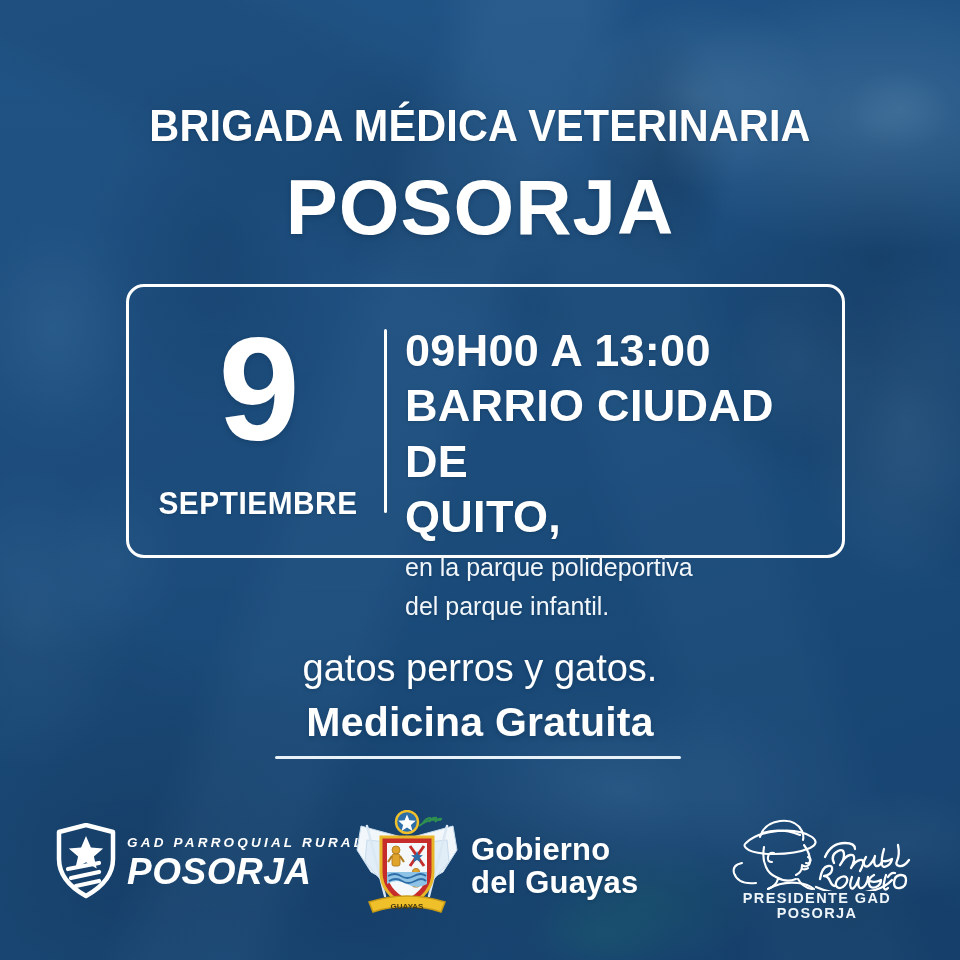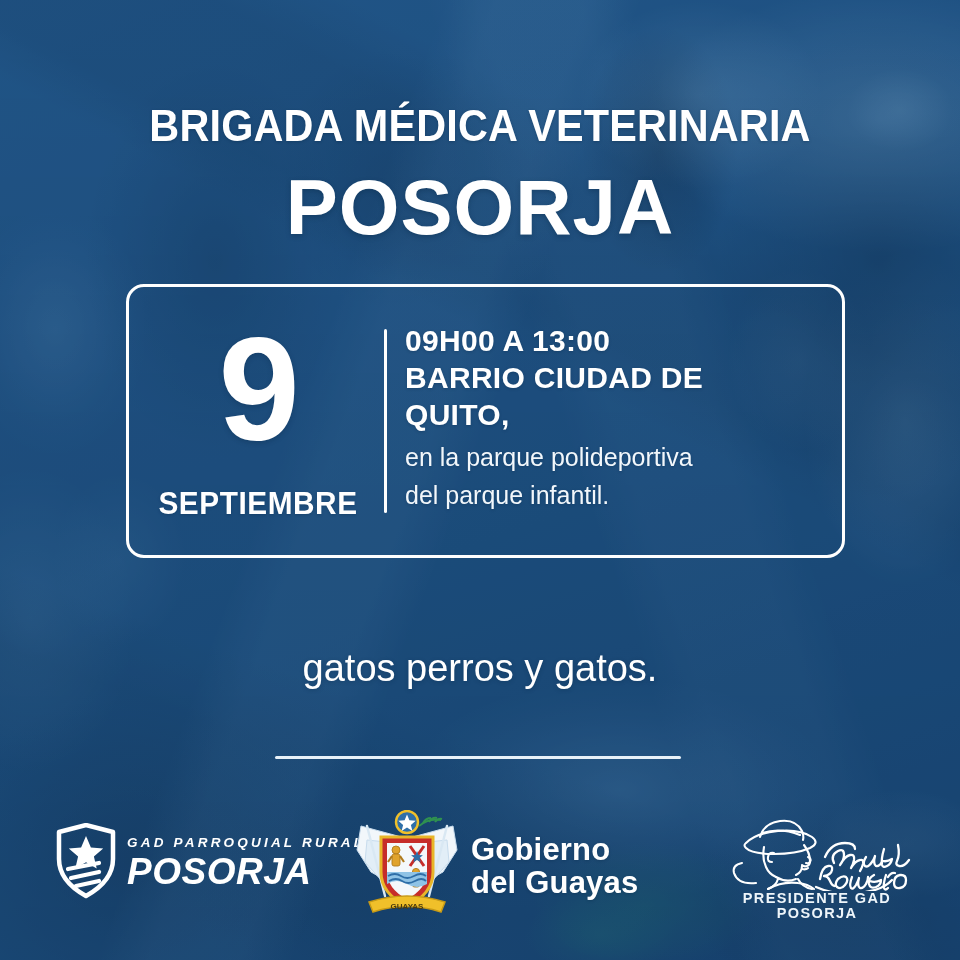--- a/index.html
+++ b/index.html
@@ -167,21 +167,21 @@
     border-radius: 2px;
   }
   .detail-col {
     position: absolute;
     left: 276px;
     top: 36px;
     right: 14px;
   }
   .detail-main {
     color: #fff;
-    font-size: 30px;
+    font-size: 45px;
     font-weight: 700;
     line-height: 1.23;
     letter-spacing: 0.3px;
     text-shadow: 0 1px 3px rgba(10,40,70,0.30);
   }
   .detail-sub {
     margin-top: 8px;
     color: #f2f7fb;
     font-size: 25px;
     font-weight: 400;
@@ -331,20 +331,23 @@
         <div class="detail-main">BARRIO CIUDAD DE</div>
         <div class="detail-main">QUITO,</div>
         <div class="detail-sub">en la parque polideportiva</div>
         <div class="detail-sub">del parque infantil.</div>
       </div>
 
     </div>
 
     <div class="body-line l2">gatos perros y gatos.</div>
 
+    <div class="free-wrap">
+      <span class="free-text">Medicina Gratuita</span>
+    </div>
     <div class="free-rule"></div>
 
     <div class="footer">
 
       <div class="logo-posorja">
         <span>
           <svg width="62" height="76" viewBox="0 0 62 76">
             <path d="M4 9 L31 2 L58 9 L58 36 Q58 58 31 73 Q4 58 4 36 Z" fill="none" stroke="#ffffff" stroke-width="4.5" stroke-linejoin="round"></path>
             <path d="M31 13 L35.9 24.4 L48.2 25.5 L38.9 33.6 L41.7 45.6 L31 39.2 L20.3 45.6 L23.1 33.6 L13.8 25.5 L26.1 24.4 Z" fill="#ffffff"></path>
             <g stroke="#ffffff" stroke-width="4.2" stroke-linecap="round">

